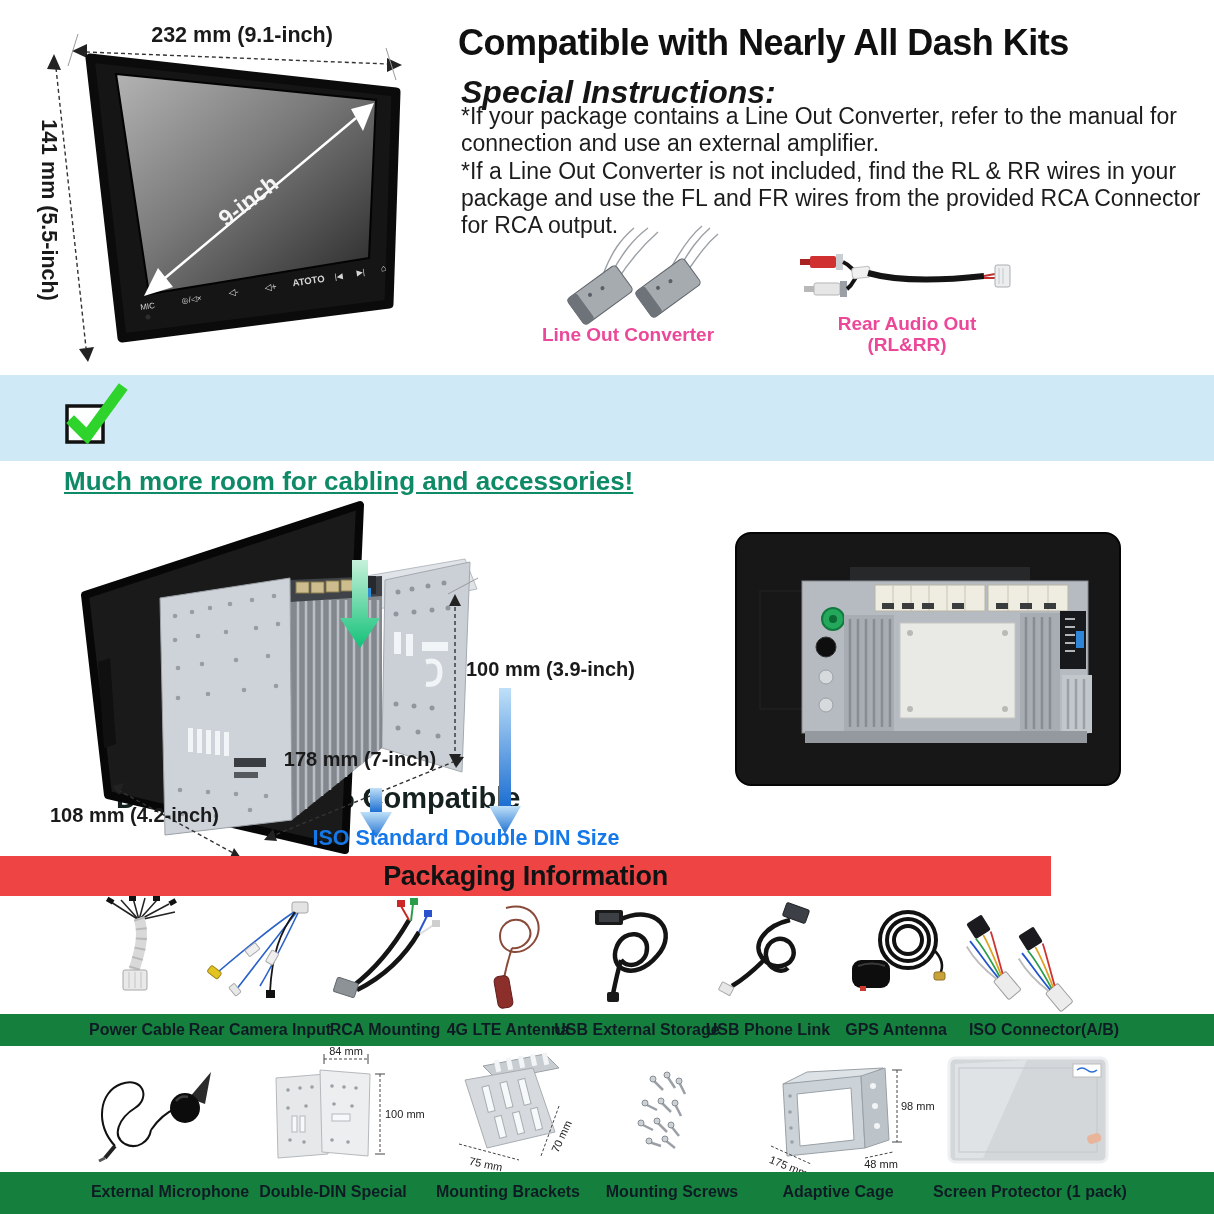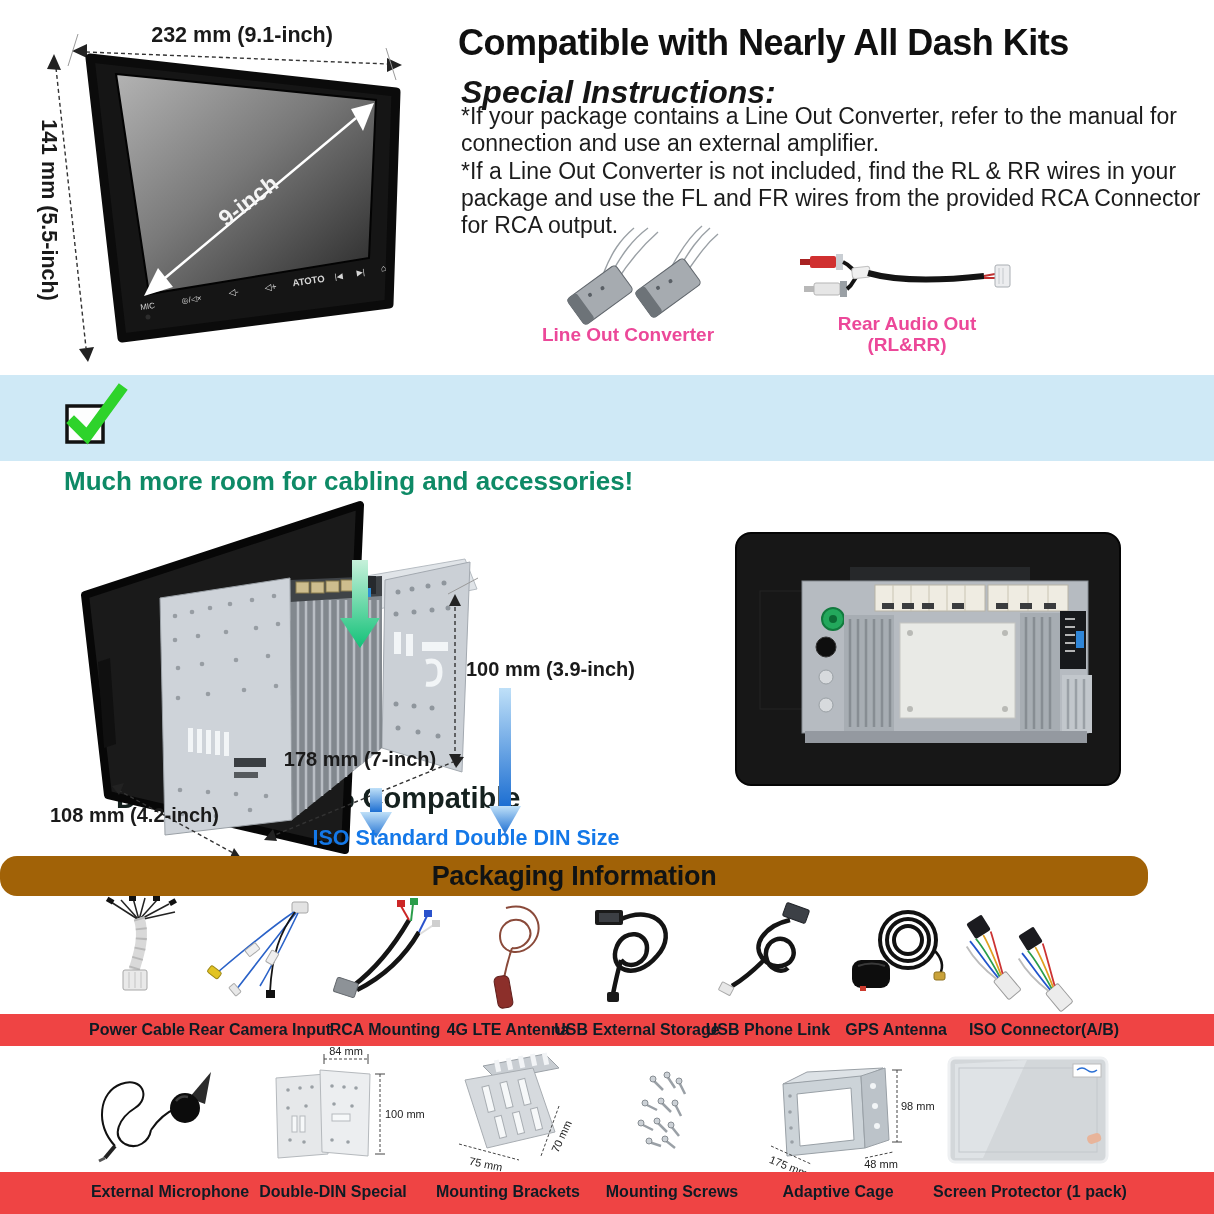--- a/index.html
+++ b/index.html
@@ -12,32 +12,32 @@
   .h2{left:461px;top:74px;font-size:32px;font-weight:bold;font-style:italic;color:#151515;}
   .para{left:461px;width:752px;font-size:23px;line-height:1.18;color:#1c1c1c;}
   .p1{top:103px;}
   .p2{top:158px;}
   .figcap{font-size:19px;font-weight:bold;color:#ec4899;text-align:center;}
   .cap-lineout{left:538px;top:324px;width:180px;}
   .cap-rear{left:818px;top:313px;width:178px;line-height:1.12;}
   
   .din-banner{left:0;top:375px;width:1214px;height:86px;background:#cfe9f6;}
   .din-label{left:116px;top:407px;font-size:29px;font-weight:bold;color:#15211f;}
-  .pkg-band{left:0;top:856px;width:1148px;height:40px;background:#a16207;
-            display:flex;align-items:center;justify-content:center;border-radius:17px;}
+  .pkg-band{left:0;top:856px;width:1051px;height:40px;background:#ef4444;
+            display:flex;align-items:center;justify-content:center;}
   .pkg-title{font-size:27px;font-weight:bold;color:#101314;letter-spacing:-.3px;}
-  .strip{left:0;width:1214px;background:#ef4444;}
+  .strip{left:0;width:1214px;background:#15803d;}
   .strip1{top:1014px;height:32px;}
   .strip2{top:1172px;height:56px;}
   .itemlabel{position:absolute;transform:translateX(-50%);font-size:16px;font-weight:bold;
              color:#0f1b24;white-space:nowrap;}
   .strip1 .itemlabel{top:7px;}
   .strip2 .itemlabel{top:11px;}
   
-  .subtitle{left:64px;top:466px;font-size:26px;font-weight:bold;color:#0e8a66;}
+  .subtitle{left:64px;top:466px;font-size:26px;font-weight:bold;color:#0e8a66;text-decoration:underline;}
   
   .dimT{font-family:"Liberation Sans",sans-serif;font-weight:bold;fill:#1a1a1a;}
   .btnT{font-family:"Liberation Sans",sans-serif;fill:#d6d6d6;}
   .smallDim{font-family:"Liberation Sans",sans-serif;font-size:11px;fill:#222;}
   .dash{stroke:#333;stroke-width:1.4;stroke-dasharray:4 3;fill:none;}
   .dashThin{stroke:#444;stroke-width:1;stroke-dasharray:3 2;fill:none;}
 </style>
 </head>
 <body>
 

